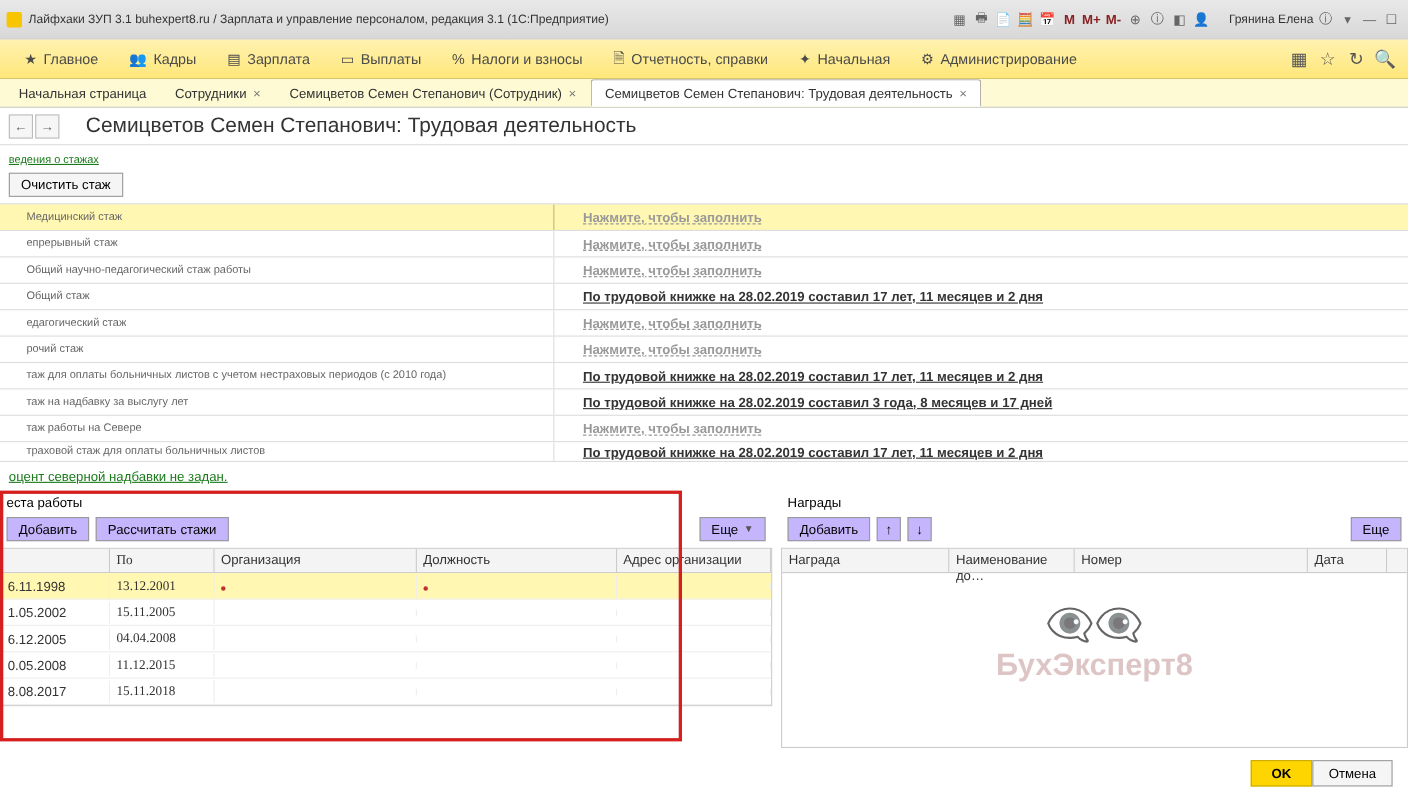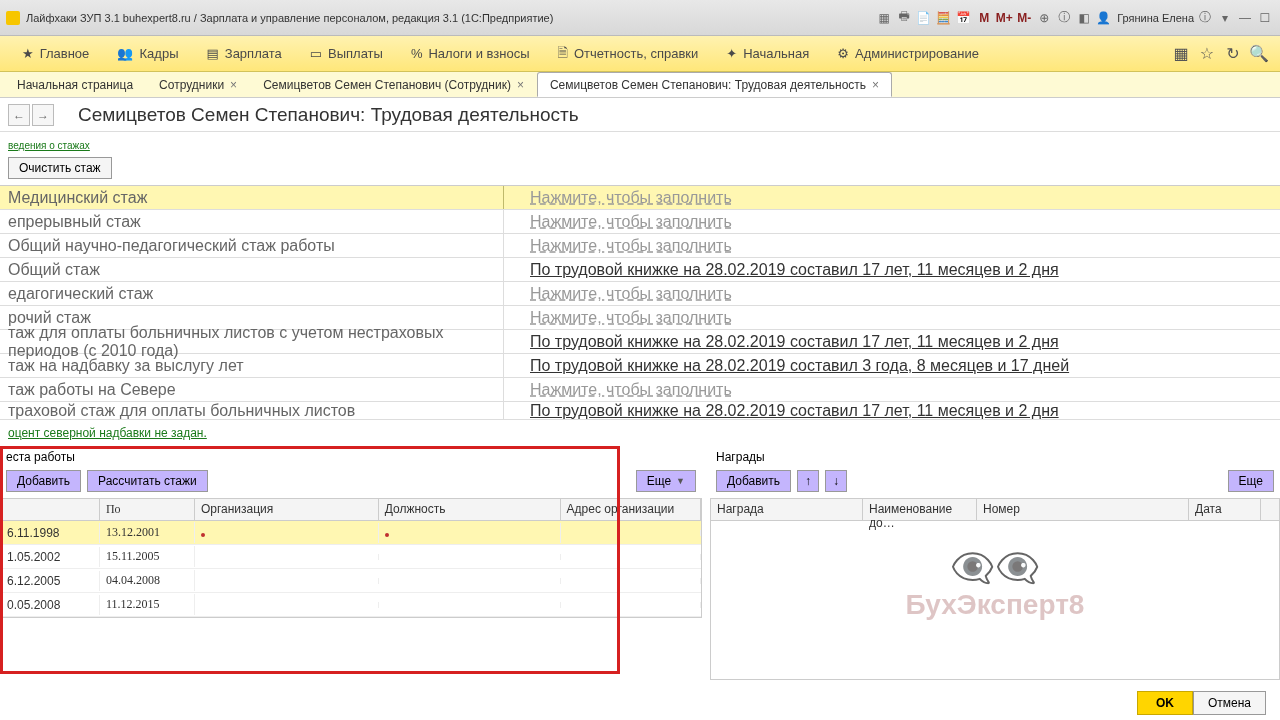--- a/index.html
+++ b/index.html
@@ -2,21 +2,21 @@
 <html><head>
 <meta charset="utf-8">
 <style>
 * { box-sizing: border-box; margin: 0; padding: 0; font-family: Arial, sans-serif; }
 body { width: 1280px; height: 720px; background: #fff; overflow: hidden; font-size: 12px; }
 
 .titlebar { height: 36px; background: linear-gradient(#e8e8e8,#d8d8d8); border-bottom: 1px solid #bbb; display: flex; align-items: center; padding: 0 6px; font-size: 11px; color: #333; }
 .titlebar .icon { width: 14px; height: 14px; background: #f7c600; margin-right: 6px; border-radius: 2px; }
 .titlebar .spacer { flex: 1; }
 .titlebar .tb-btn { width: 18px; height: 18px; margin-left: 2px; display: inline-flex; align-items: center; justify-content: center; color: #666; font-size: 12px; cursor: pointer; }
-.titlebar .user { margin-left: 4px; color: #333; }
+.titlebar .user { margin-left: 16px; color: #333; }
 
 .menubar { height: 36px; background: linear-gradient(#fff2b0,#ffe77a); border-bottom: 1px solid #d2c25a; display: flex; align-items: center; padding: 0 8px; }
 .menubar .item { display: flex; align-items: center; height: 100%; padding: 0 14px; color: #4a4a4a; font-size: 13px; cursor: pointer; }
 .menubar .item svg, .menubar .item .glyph { margin-right: 6px; }
 .menubar .spacer { flex: 1; }
 .menubar .right-icon { width: 26px; height: 26px; display: inline-flex; align-items: center; justify-content: center; cursor: pointer; color: #555; font-size: 16px; }
 
 .tabs { height: 26px; background: #fefad4; border-bottom: 1px solid #ccc; display: flex; align-items: stretch; padding-left: 4px; }
 .tabs .tab { padding: 0 12px; display: flex; align-items: center; font-size: 12px; color: #333; border: 1px solid transparent; cursor: pointer; }
 .tabs .tab.active { background: #fff; border: 1px solid #aaa; border-bottom: 1px solid #fff; border-radius: 3px 3px 0 0; }
@@ -25,23 +25,23 @@
 .nav-row { height: 34px; display: flex; align-items: center; padding: 0 8px; border-bottom: 1px solid #ddd; }
 .nav-btn { width: 22px; height: 22px; border: 1px solid #bbb; background: #f6f6f6; margin-right: 2px; display: flex; align-items: center; justify-content: center; color: #666; cursor: pointer; }
 .nav-row .headline { margin-left: 22px; font-size: 19px; color: #333; }
 
 .section-link { padding: 8px 8px 4px; color: #1a7a1a; font-size: 10px; text-decoration: underline; cursor: pointer; }
 .clear-btn { margin: 2px 8px 6px; border: 1px solid #999; background: #f5f5f5; padding: 3px 10px; font-size: 12px; cursor: pointer; display: inline-block; }
 
 .stazh-table { width: 100%; border-top: 1px solid #ccc; }
 .stazh-row { display: flex; height: 24px; border-bottom: 1px solid #ddd; align-items: center; }
 .stazh-row.sel { background: #fff7b2; }
-.stazh-row .c1 { width: 504px; padding-left: 8px; color: #666; font-size: 16px; border-right: 1px solid #ddd; height: 100%; display: flex; align-items: center; }
+.stazh-row .c1 { width: 504px; padding-left: 24px; color: #666; font-size: 10px; border-right: 1px solid #ddd; height: 100%; display: flex; align-items: center; }
 .stazh-row.sel .c1 { background: #fff7b2; border-right: 1px solid #bfb96b; }
-.stazh-row .c2 { flex: 1; padding-left: 26px; font-size: 16px; }
+.stazh-row .c2 { flex: 1; padding-left: 26px; font-size: 12px; font-weight: bold; }
 .stazh-row .c2 .empty { color: #999; text-decoration: underline dashed; }
 .stazh-row .c2 .filled { color: #333; text-decoration: underline; }
 .stazh-cut { height: 18px; overflow: hidden; }
 
 .northern { padding: 6px 8px; color: #1a7a1a; text-decoration: underline; font-size: 12px; cursor: pointer; }
 
 .bottom-area { display: flex; height: 240px; }
 .left-panel { width: 702px; position: relative; }
 .right-panel { flex: 1; position: relative; padding-left: 8px; }
 .panel-title { color: #000000; font-size: 12px; padding: 4px 0 6px 6px; }
@@ -265,20 +265,27 @@
             <div class="col-dol"></div>
             <div class="col-addr"></div>
           </div>
           <div class="row">
             <div class="col-s">0.05.2008</div>
             <div class="col-po">11.12.2015</div>
             <div class="col-org"></div>
             <div class="col-dol"></div>
             <div class="col-addr"></div>
           </div>
+          <div class="row">
+            <div class="col-s">8.08.2017</div>
+            <div class="col-po">15.11.2018</div>
+            <div class="col-org"></div>
+            <div class="col-dol"></div>
+            <div class="col-addr"></div>
+          </div>
         </div>
     </div>
   </div>
 
   <div class="right-panel">
     <div class="panel-title">Награды</div>
     <div class="toolbar">
       <button class="btn">Добавить</button>
       <button class="btn small">↑</button>
       <button class="btn small">↓</button>

